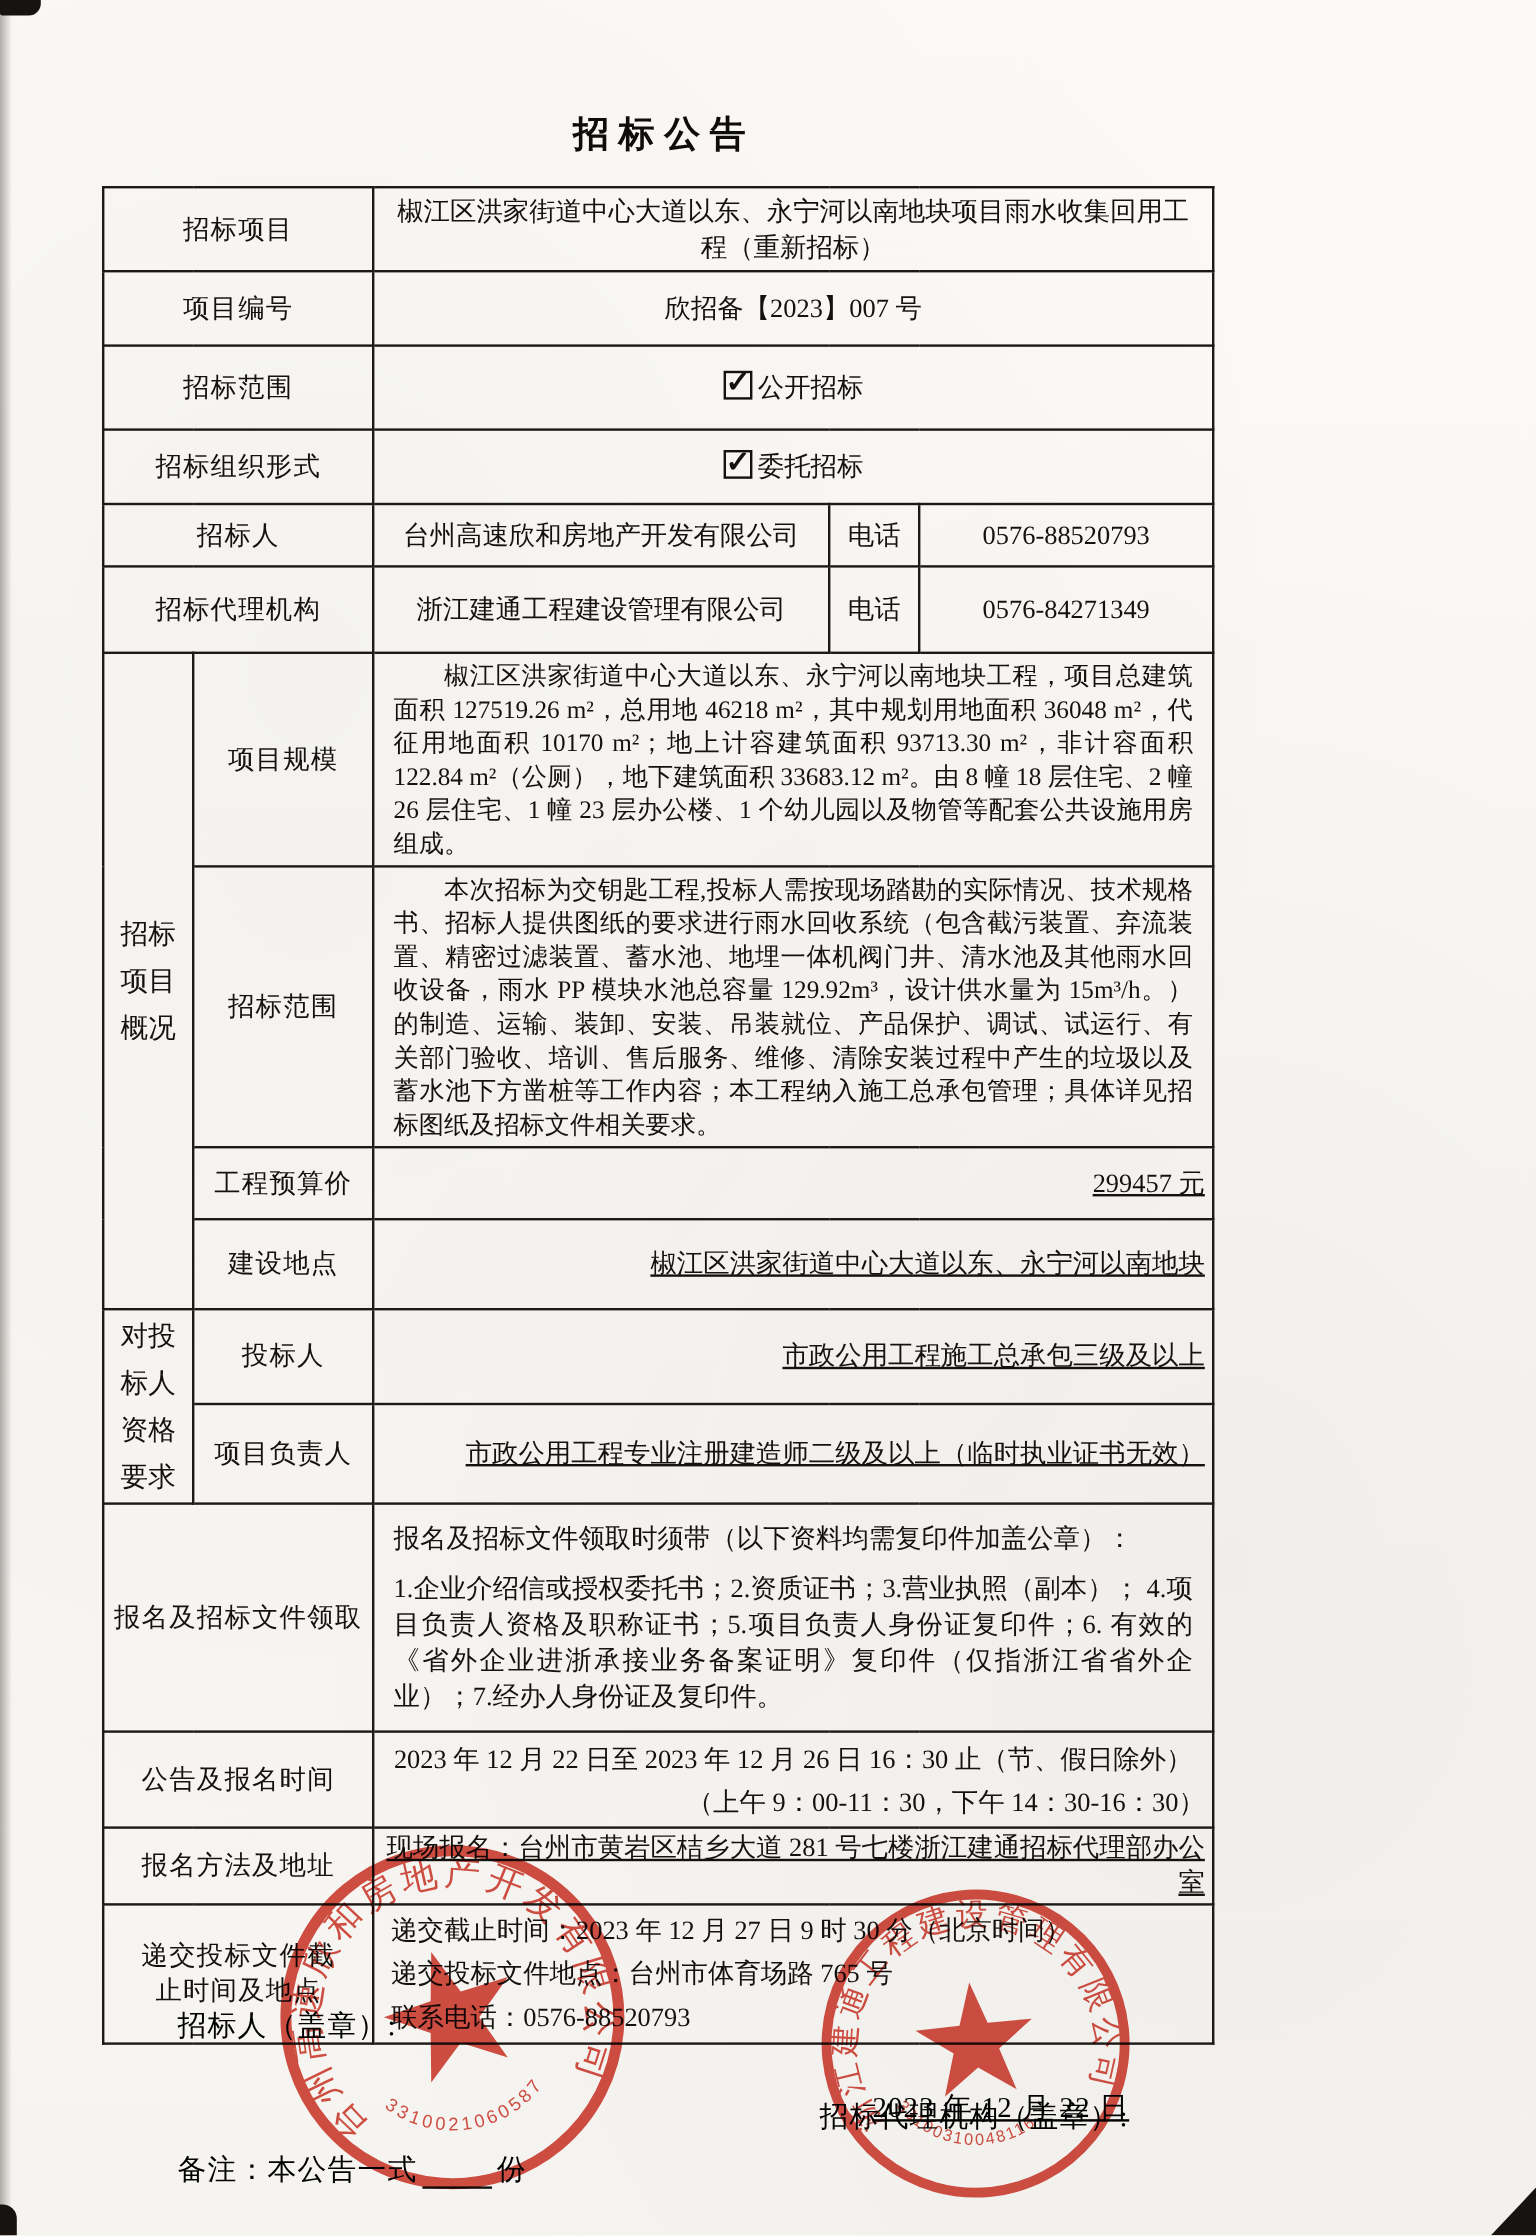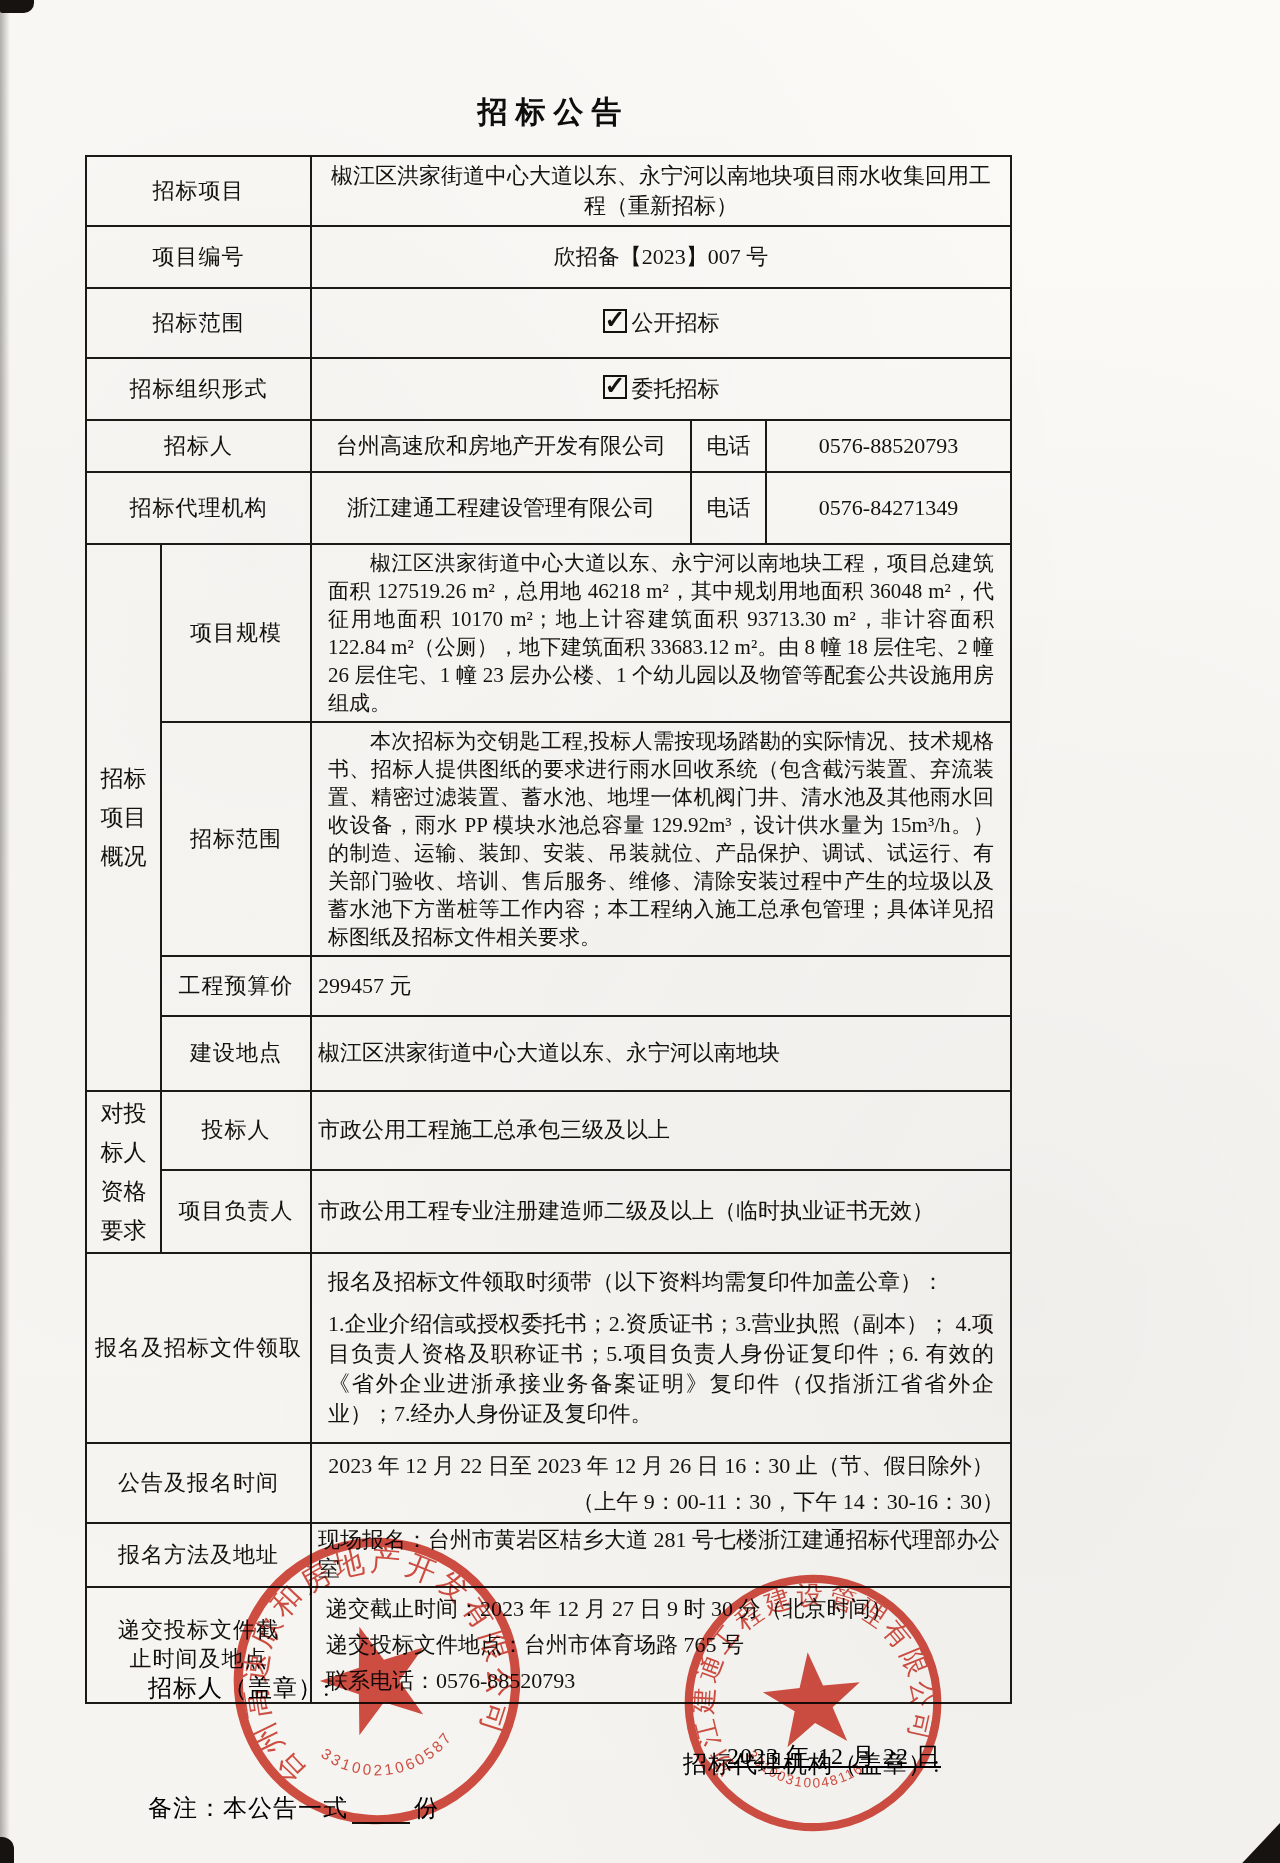--- a/index.html
+++ b/index.html
@@ -37,21 +37,21 @@
   }
   table.doc td{
     border:2.4px solid #1c1a17;
     padding:2px 6px;
     vertical-align:middle;
     overflow:hidden;
   }
   td.lbl{text-align:center;letter-spacing:1px;}
   td.vlbl{text-align:center;padding:6px 10px;word-break:break-all;line-height:1.7;font-size:23px;}
   td.center{text-align:center;margin-left:20px;}
-  td.left{text-align:left;padding-left:14px;}
+  td.left{text-align:right;padding-left:14px;text-decoration:underline;}
   .para{
     text-align:justify;text-justify:inter-character;
     font-size:21px;line-height:28px;margin:0;padding:2px 10px;
   }
   .para.indent{text-indent:2em;}
   .two-line{text-align:center;line-height:30px;padding:0 10px;}
   .cb{
     display:inline-block;width:20px;height:20px;border:2.6px solid #14120f;
     position:relative;margin-right:5px;vertical-align:-3px;
   }

